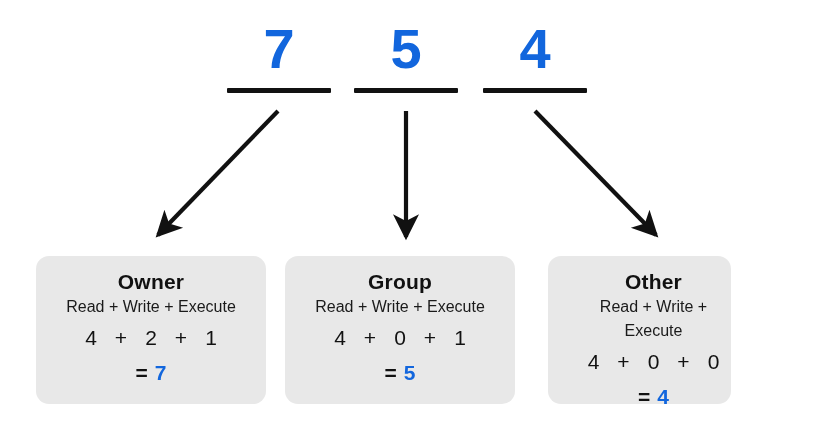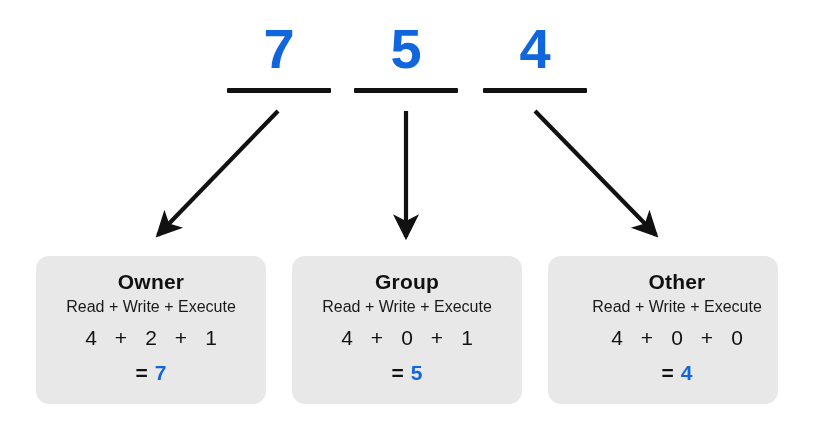--- a/index.html
+++ b/index.html
@@ -61,22 +61,22 @@
     position: absolute;
     top: 256px;
     height: 148px;
     background: #e8e8e8;
     border-radius: 13px;
     box-sizing: border-box;
     padding-top: 13px;
     text-align: center;
   }
   .perm-box.b0 { left: 36px;  width: 230px; }
-  .perm-box.b1 { left: 292px; width: 230px; }
-  .perm-box.b2 { left: 548px; width: 230px; padding-left: 28px; }
+  .perm-box.b1 { left: 285px; width: 230px; }
+  .perm-box.b2 { left: 548px; width: 183px; padding-left: 28px; }
 
   .perm-title {
     font-size: 21px;
     font-weight: bold;
     color: #111111;
     line-height: 26px;
     letter-spacing: 0.2px;
   }
   .perm-subtitle {
     font-size: 16px;

